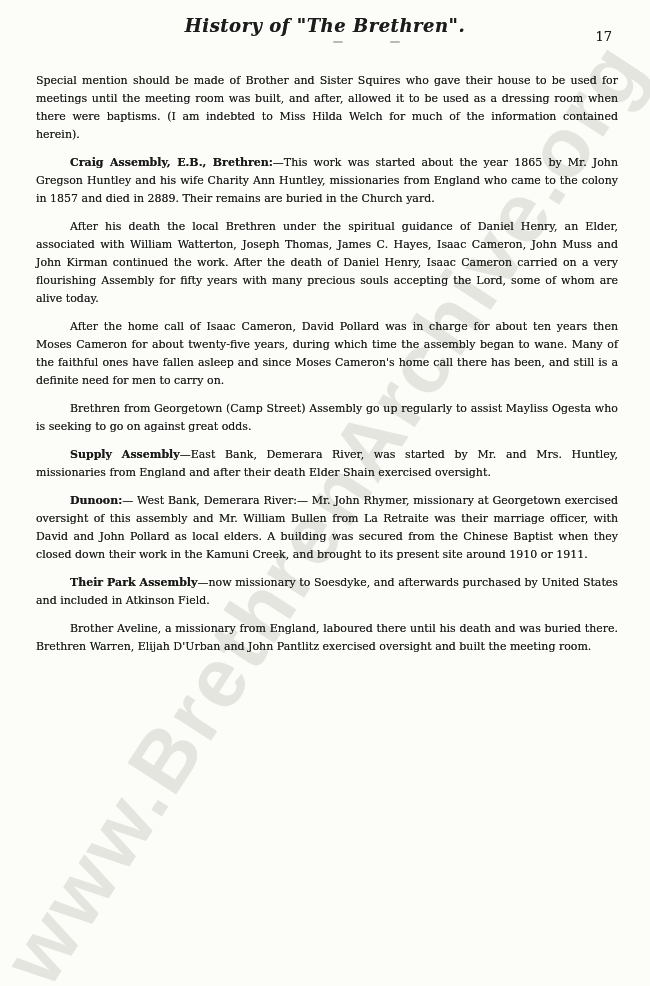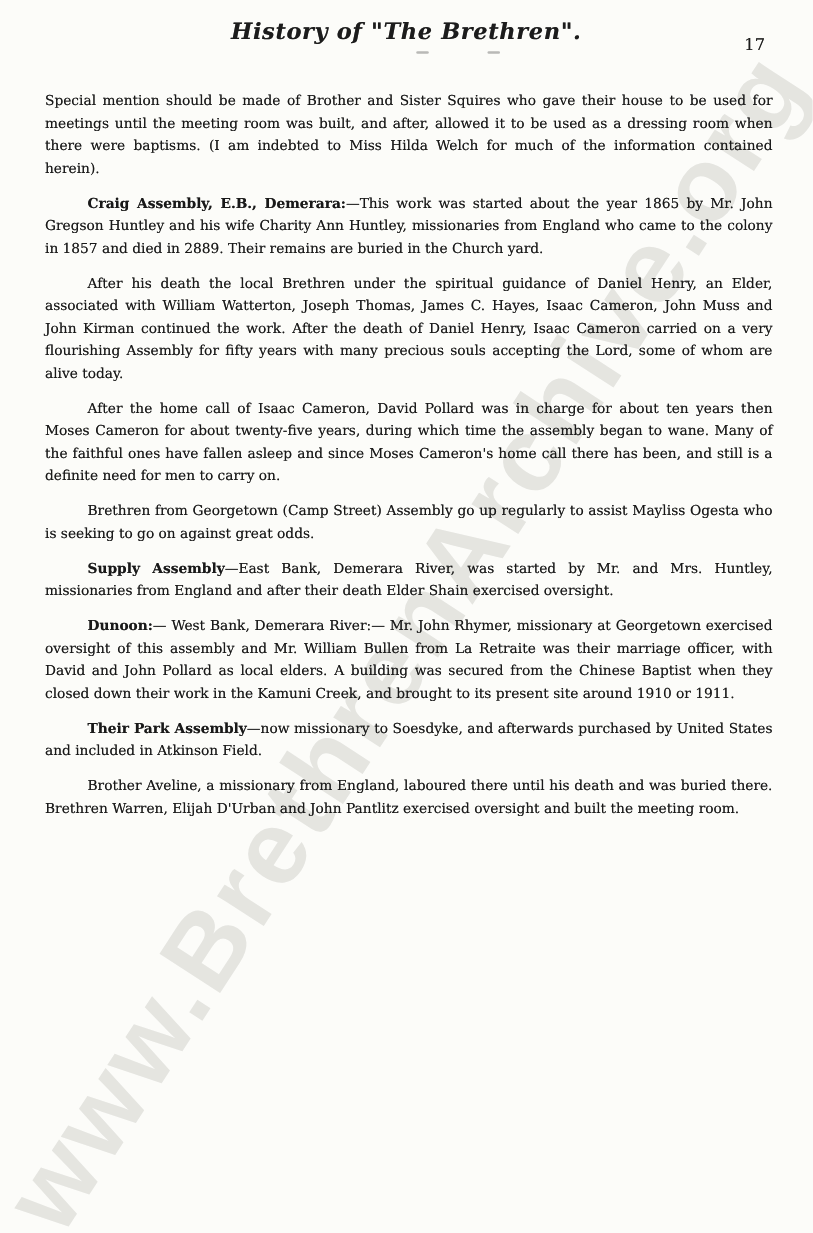--- a/index.html
+++ b/index.html
@@ -100,21 +100,21 @@
     <div class="running-title">History of "The Brethren".</div>
     <div class="page-number">17</div>
     <div class="scan-dash d1"></div>
     <div class="scan-dash d2"></div>
   </header>
 
   <main class="page-body">
 
     <p class="para noindent"><b class="lead"></b><span>Special mention should be made of Brother and Sister Squires who gave their house to be used for meetings until the meeting room was built, and after, allowed it to be used as a dressing room when there were baptisms. (I am indebted to Miss Hilda Welch for much of the information contained herein).</span></p>
 
-    <p class="para"><b class="lead">Craig Assembly, E.B., Demerara:</b><span>—This work was started about the year 1865 by Mr. John Gregson Huntley and his wife Charity Ann Huntley, missionaries from England who came to the colony in 1857 and died in 2889. Their remains are buried in the Church yard.</span></p>
+    <p class="para"><b class="lead">Craig Assembly, E.B., Brethren:</b><span>—This work was started about the year 1865 by Mr. John Gregson Huntley and his wife Charity Ann Huntley, missionaries from England who came to the colony in 1857 and died in 2889. Their remains are buried in the Church yard.</span></p>
 
     <p class="para"><b class="lead"></b><span>After his death the local Brethren under the spiritual guidance of Daniel Henry, an Elder, associated with William Watterton, Joseph Thomas, James C. Hayes, Isaac Cameron, John Muss and John Kirman continued the work. After the death of Daniel Henry, Isaac Cameron carried on a very flourishing Assembly for fifty years with many precious souls accepting the Lord, some of whom are alive today.</span></p>
 
     <p class="para"><b class="lead"></b><span>After the home call of Isaac Cameron, David Pollard was in charge for about ten years then Moses Cameron for about twenty-five years, during which time the assembly began to wane. Many of the faithful ones have fallen asleep and since Moses Cameron's home call there has been, and still is a definite need for men to carry on.</span></p>
 
     <p class="para"><b class="lead"></b><span>Brethren from Georgetown (Camp Street) Assembly go up regularly to assist Mayliss Ogesta who is seeking to go on against great odds.</span></p>
 
     <p class="para"><b class="lead">Supply Assembly</b><span>—East Bank, Demerara River, was started by Mr. and Mrs. Huntley, missionaries from England and after their death Elder Shain exercised oversight.</span></p>
 
     <p class="para"><b class="lead">Dunoon:</b><span>— West Bank, Demerara River:— Mr. John Rhymer, missionary at Georgetown exercised oversight of this assembly and Mr. William Bullen from La Retraite was their marriage officer, with David and John Pollard as local elders. A building was secured from the Chinese Baptist when they closed down their work in the Kamuni Creek, and brought to its present site around 1910 or 1911.</span></p>

